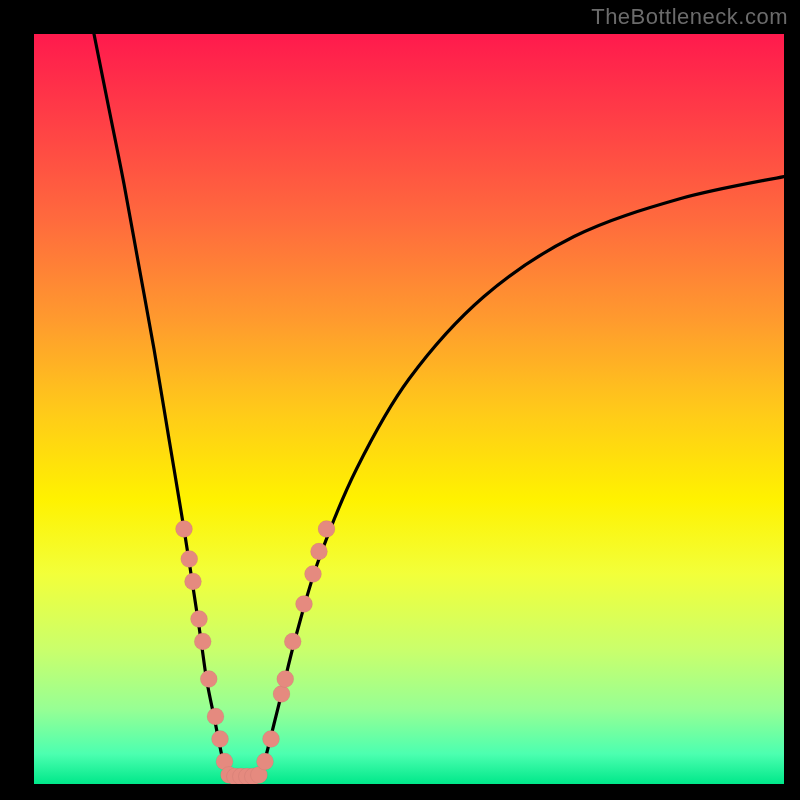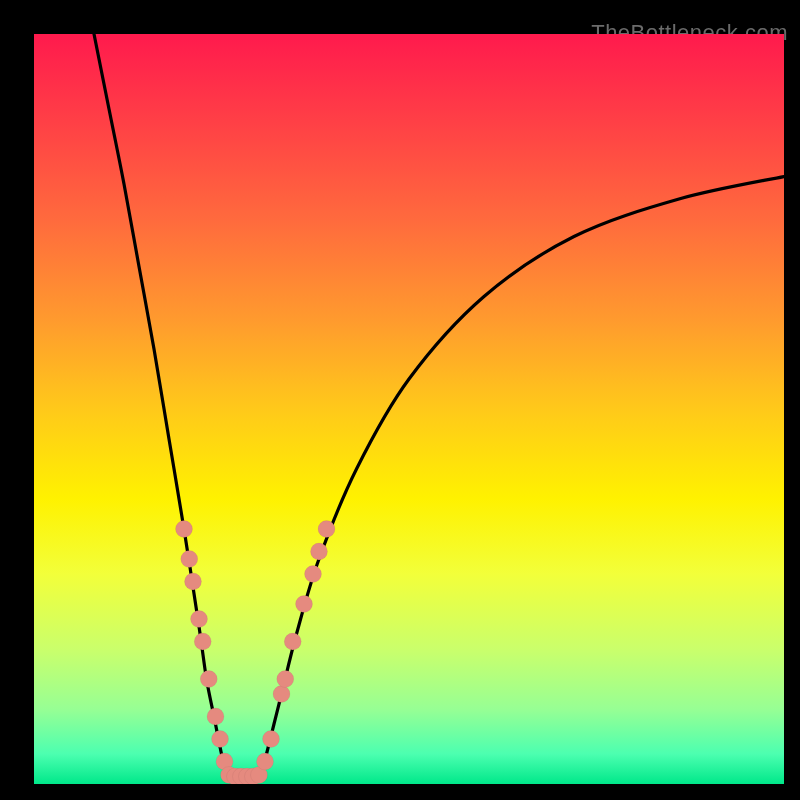--- a/index.html
+++ b/index.html
@@ -35,21 +35,21 @@
       #fff200 62%,
       #f2ff3a 72%,
       #caff6b 82%,
       #97ff94 90%,
       #4cffb0 96%,
       #00e88a 100%
     );
   }
   .watermark {
     position: absolute;
-    top: 20px;
+    top: 4px;
     right: 12px;
     color: #6b6b6b;
     font-size: 22px;
     letter-spacing: 0.5px;
     font-weight: 500;
   }
   svg.curve {
     position: absolute;
     left: 0;
     top: 0;

